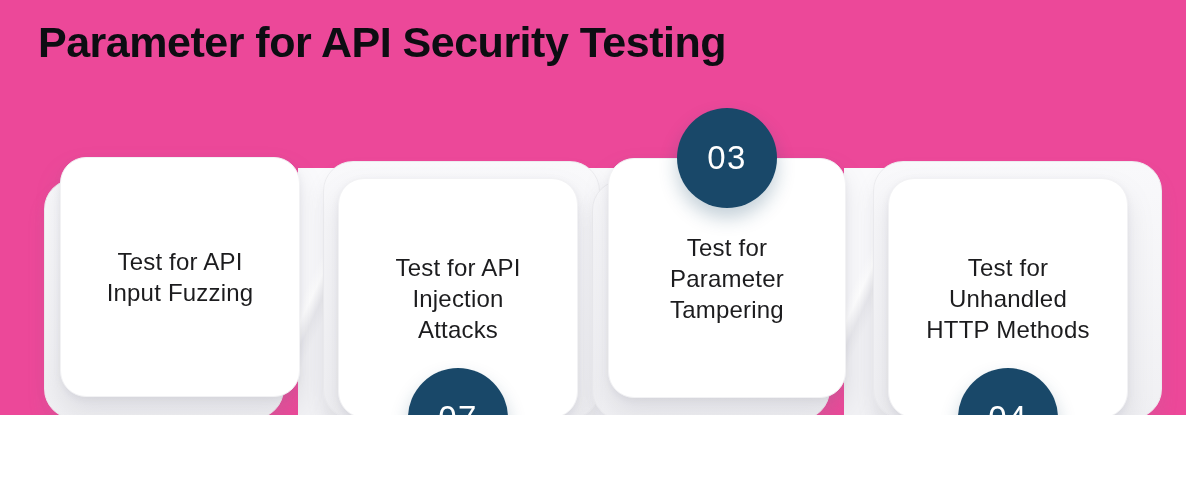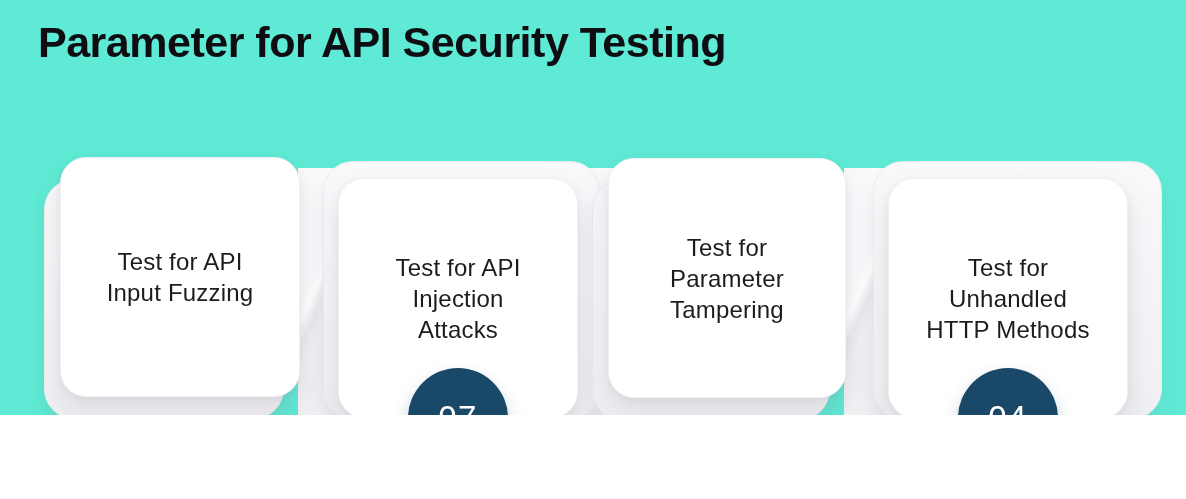--- a/index.html
+++ b/index.html
@@ -5,21 +5,21 @@
   html, body {
     margin: 0;
     padding: 0;
     background: #ffffff;
     font-family: "Liberation Sans", "DejaVu Sans", sans-serif;
   }
   .canvas {
     position: relative;
     width: 1186px;
     height: 415px;
-    background: #5eead4;
+    background: #ec4899;
     overflow: hidden;
   }
   .title {
     position: absolute;
     left: 38px;
     top: 16px;
     font-size: 43px;
     line-height: 52px;
     font-weight: 700;
     letter-spacing: -0.5px;
@@ -119,15 +119,16 @@
 Parameter
 Tampering</div>
   </div>
   <div class="card" style="left:888px; top:178px; width:240px;">
     <div class="label" style="color: rgb(28, 28, 30);">Test for
 Unhandled
 HTTP Methods</div>
   </div>
 
   <div class="badge" style="left: 408px; top: 368px; background: rgb(25, 72, 105); color: rgb(255, 255, 255);">07</div>
+  <div class="badge" style="left: 677px; top: 108px; background: rgb(25, 72, 105); color: rgb(255, 255, 255);">03</div>
   <div class="badge" style="left: 958px; top: 368px; background: rgb(25, 72, 105); color: rgb(255, 255, 255);">04</div>
 
 </div>
 
 </body></html>

